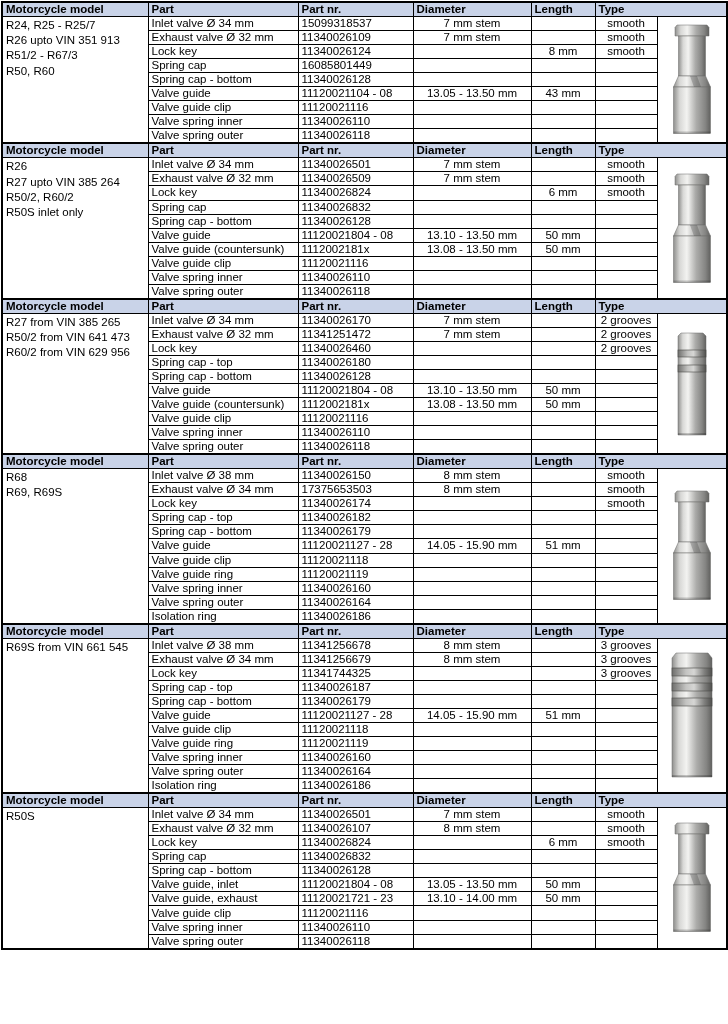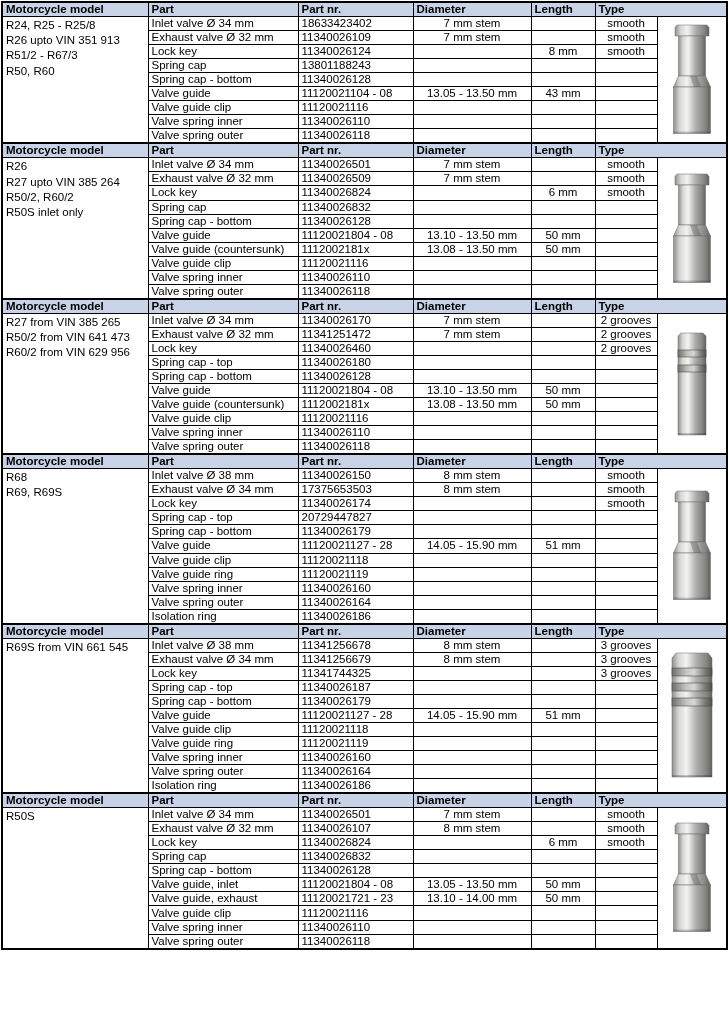--- a/index.html
+++ b/index.html
@@ -75,27 +75,27 @@
         <th>Part</th>
         <th>Part nr.</th>
         <th class="ctr">Diameter</th>
         <th class="ctr">Length</th>
         <th class="ctr" colspan="2">Type</th>
       </tr>
     </thead>
     <tbody>
           <tr>
             <td class="c-model" rowspan="9">
-              <div>R24, R25 - R25/8</div>
+              <div>R24, R25 - R25/7</div>
               <div>R26 upto VIN 351 913</div>
               <div>R51/2 - R67/3</div>
               <div>R50, R60</div>
             </td>
             <td class="c-part">Inlet valve Ø 34 mm</td>
-            <td class="c-part-nr">18633423402</td>
+            <td class="c-part-nr">15099318537</td>
             <td class="c-diameter">7 mm stem</td>
             <td class="c-length"></td>
             <td class="c-type">smooth</td>
             <td class="c-image" rowspan="9">
               <svg width="48" height="113" viewBox="0 0 48 113" xmlns="http://www.w3.org/2000/svg">
                 <defs>
                   <linearGradient id="m0" x1="0" y1="0" x2="1" y2="0">
                     <stop offset="0" stop-color="#8f8f8d"></stop>
                     <stop offset="0.17" stop-color="#d8d8d6"></stop>
                     <stop offset="0.36" stop-color="#f3f3f1"></stop>
@@ -129,21 +129,21 @@
           </tr>
           <tr>
             <td class="c-part">Lock key</td>
             <td class="c-part-nr">11340026124</td>
             <td class="c-diameter"></td>
             <td class="c-length">8 mm</td>
             <td class="c-type">smooth</td>
           </tr>
           <tr>
             <td class="c-part">Spring cap</td>
-            <td class="c-part-nr">13801188243</td>
+            <td class="c-part-nr">16085801449</td>
             <td class="c-diameter"></td>
             <td class="c-length"></td>
             <td class="c-type"></td>
           </tr>
           <tr>
             <td class="c-part">Spring cap - bottom</td>
             <td class="c-part-nr">11340026128</td>
             <td class="c-diameter"></td>
             <td class="c-length"></td>
             <td class="c-type"></td>
@@ -498,21 +498,21 @@
           </tr>
           <tr>
             <td class="c-part">Lock key</td>
             <td class="c-part-nr">11340026174</td>
             <td class="c-diameter"></td>
             <td class="c-length"></td>
             <td class="c-type">smooth</td>
           </tr>
           <tr>
             <td class="c-part">Spring cap - top</td>
-            <td class="c-part-nr">20729447827</td>
+            <td class="c-part-nr">11340026182</td>
             <td class="c-diameter"></td>
             <td class="c-length"></td>
             <td class="c-type"></td>
           </tr>
           <tr>
             <td class="c-part">Spring cap - bottom</td>
             <td class="c-part-nr">11340026179</td>
             <td class="c-diameter"></td>
             <td class="c-length"></td>
             <td class="c-type"></td>

